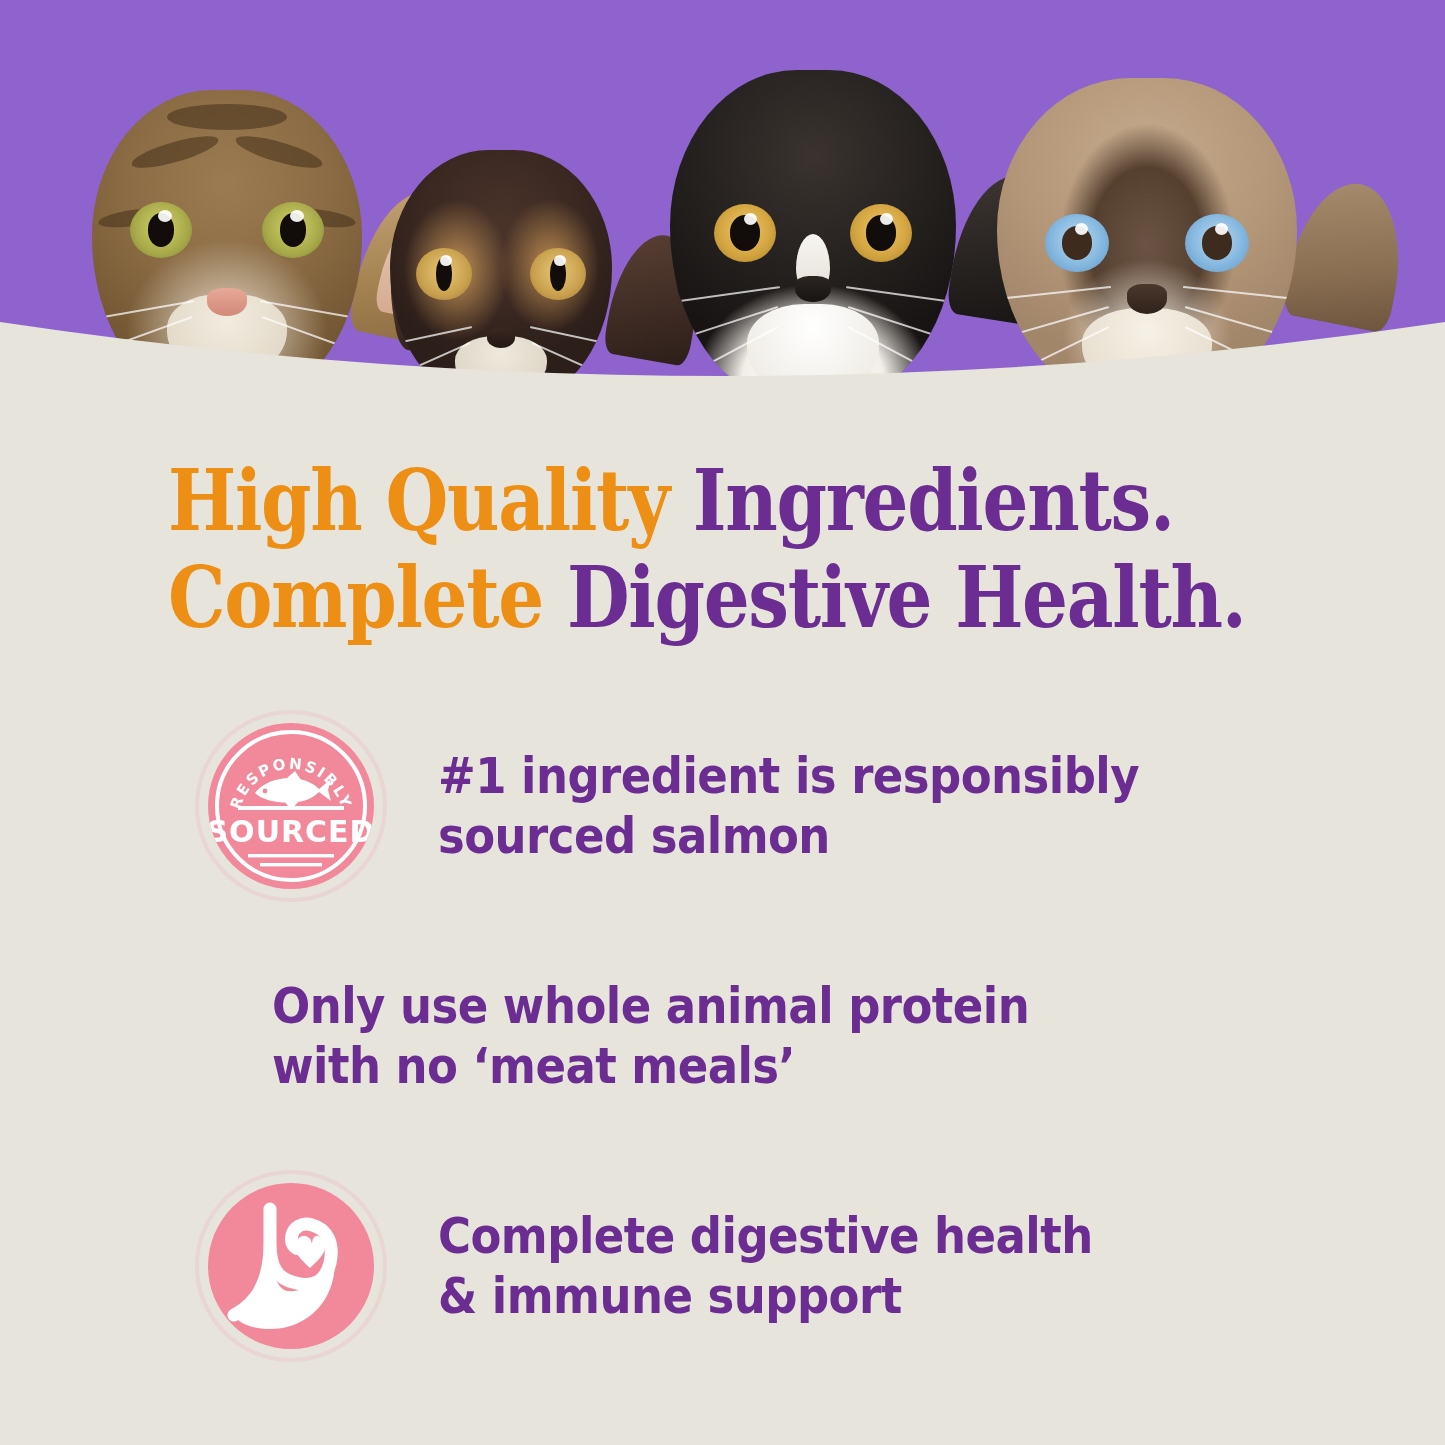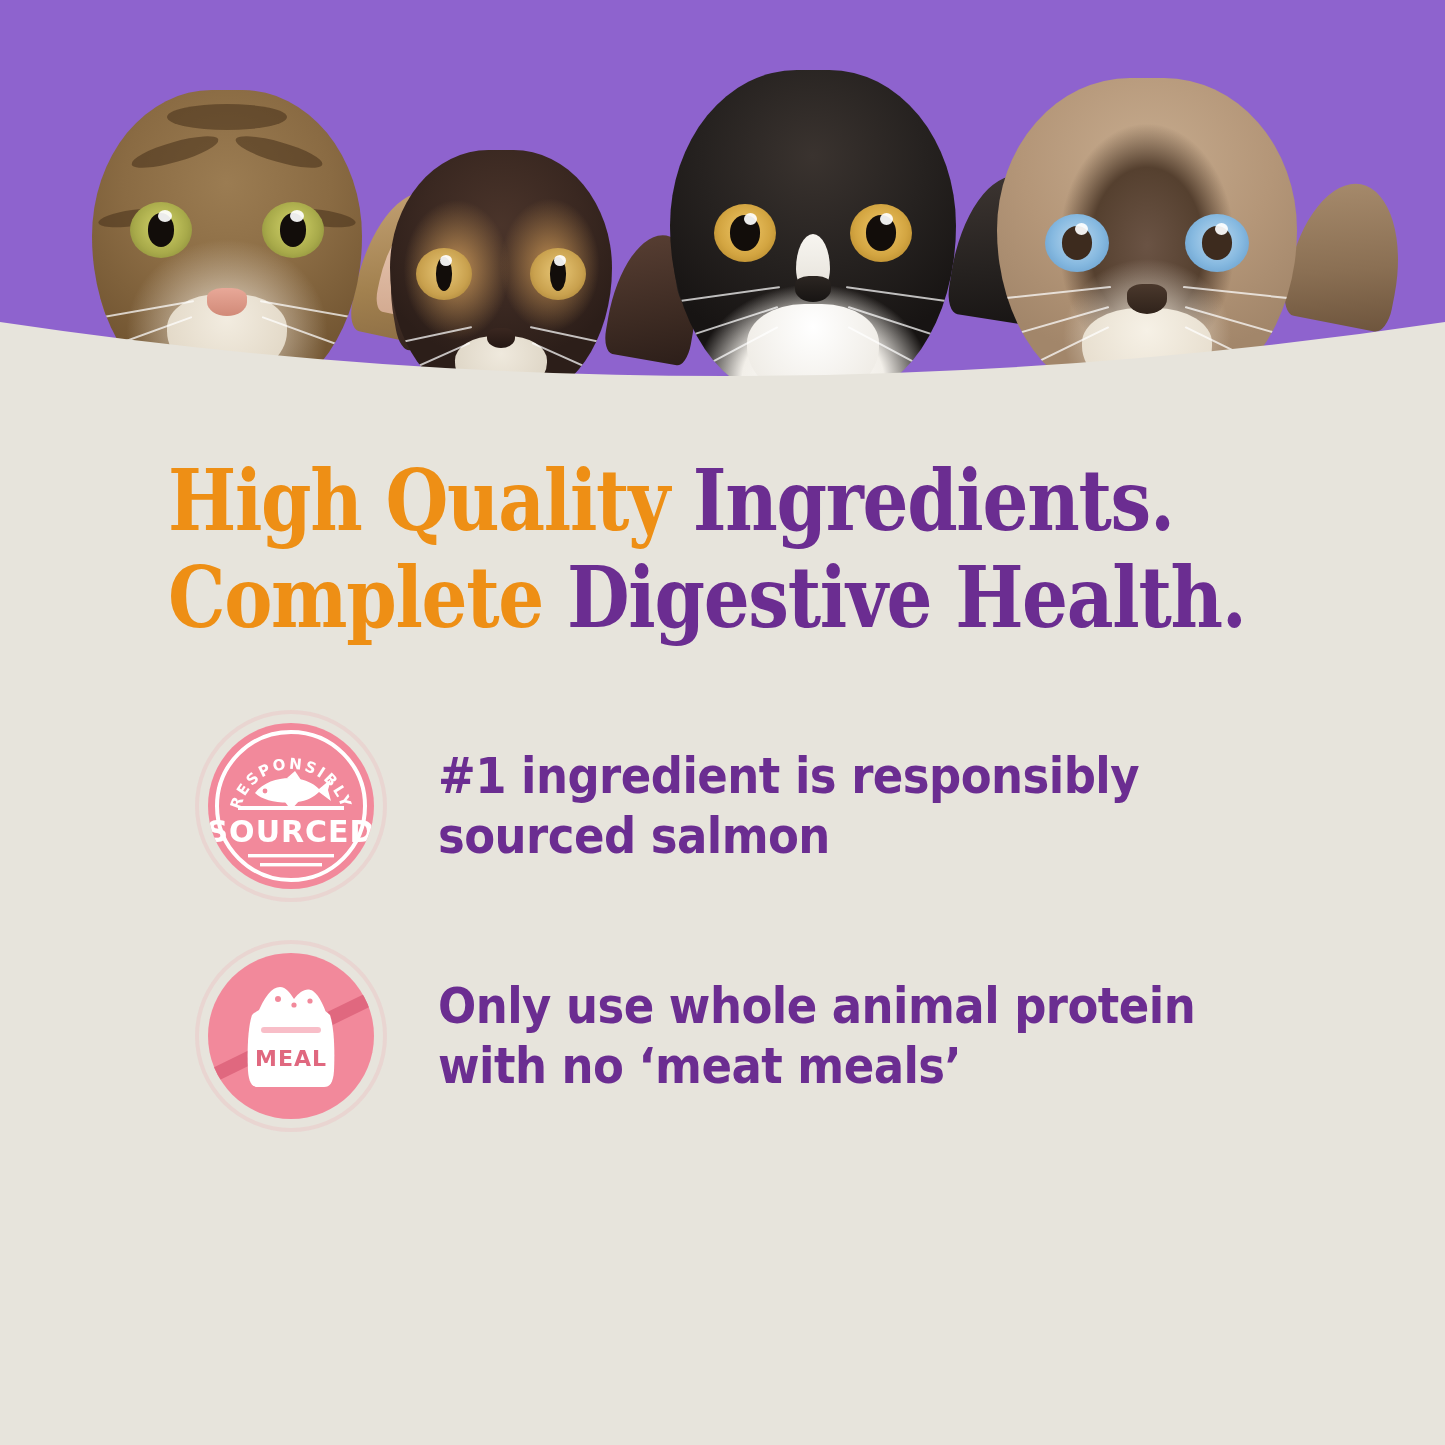--- a/index.html
+++ b/index.html
@@ -499,36 +499,41 @@
           <text x="83" y="119" text-anchor="middle" font-family="DejaVu Sans, sans-serif" font-size="30" font-weight="700" fill="#ffffff" letter-spacing="1">SOURCED</text>
           <rect x="40" y="131" width="86" height="3.4" fill="#ffffff"></rect>
           <rect x="52" y="140" width="62" height="3.4" fill="#ffffff"></rect>
         </svg>
       </div>
       <div class="bullet-text">#1 ingredient is responsibly
 sourced salmon</div>
     </div>
 
     <div class="bullet">
-      <div class="badge">
-        <div class="strike"></div>
-        <svg class="bag-svg" viewBox="0 0 166 166" aria-hidden="true">
-
-          <path d="M 44,62 C 50,56 60,52 83,52 C 106,52 116,56 122,62
-                   C 126,74 127,96 126,118 C 125,130 122,134 116,134
-                   L 50,134 C 44,134 41,130 40,118 C 39,96 40,74 44,62 Z" fill="#ffffff"></path>
-
-          <path d="M 49,62 C 56,44 64,34 72,34 C 78,34 82,40 86,46
-                   C 92,38 99,34 105,38 C 112,43 116,54 119,62 Z" fill="#ffffff"></path>
-          <circle cx="70" cy="46" r="3" fill="#f2899b"></circle>
-          <circle cx="86" cy="52" r="2.6" fill="#f2899b"></circle>
-          <circle cx="102" cy="48" r="2.6" fill="#f2899b"></circle>
-          <rect x="53" y="74" width="60" height="6" rx="3" fill="#f2899b" opacity=".55"></rect>
-          <text x="83" y="113" text-anchor="middle" font-family="DejaVu Sans, sans-serif" font-size="22" font-weight="700" fill="#e0687f" letter-spacing="1">MEAL</text>
-        </svg>
-      </div>
       <div class="bullet-text">Only use whole animal protein
 with no ‘meat meals’</div>
     </div>
 
+    <div class="bullet">
+      <div class="badge">
+        <svg class="stomach-svg" viewBox="0 0 166 166" aria-hidden="true">
+
+          <path d="M 62,26 L 62,60 C 62,86 70,96 88,100 C 108,105 118,96 122,80
+                   C 126,62 120,46 104,42 C 94,39 86,44 84,52
+                   C 82,60 86,66 92,66
+                   M 62,60 C 62,86 56,104 46,116 C 38,126 30,130 26,132" fill="none" stroke="#ffffff" stroke-width="13" stroke-linecap="round" stroke-linejoin="round"></path>
+
+          <path d="M 64,54 C 64,90 58,110 46,122 C 38,130 30,132 26,132
+                   C 30,140 44,146 62,146 C 92,146 116,128 124,100
+                   C 128,86 128,72 124,62
+                   C 118,94 100,110 80,108 C 70,107 64,92 64,72 Z" fill="#ffffff"></path>
+
+          <path d="M 104,62 C 104,54 96,50 91,55 C 88,58 87,61 87,64
+                   C 87,72 97,80 102,85 C 107,80 117,72 117,64
+                   C 117,61 116,58 113,55 C 108,50 104,54 104,62 Z" fill="#ffffff"></path>
+        </svg>
+      </div>
+      <div class="bullet-text">Complete digestive health
+&amp; immune support</div>
+    </div>
 
   </div>
 </div>
 
 </body></html>

